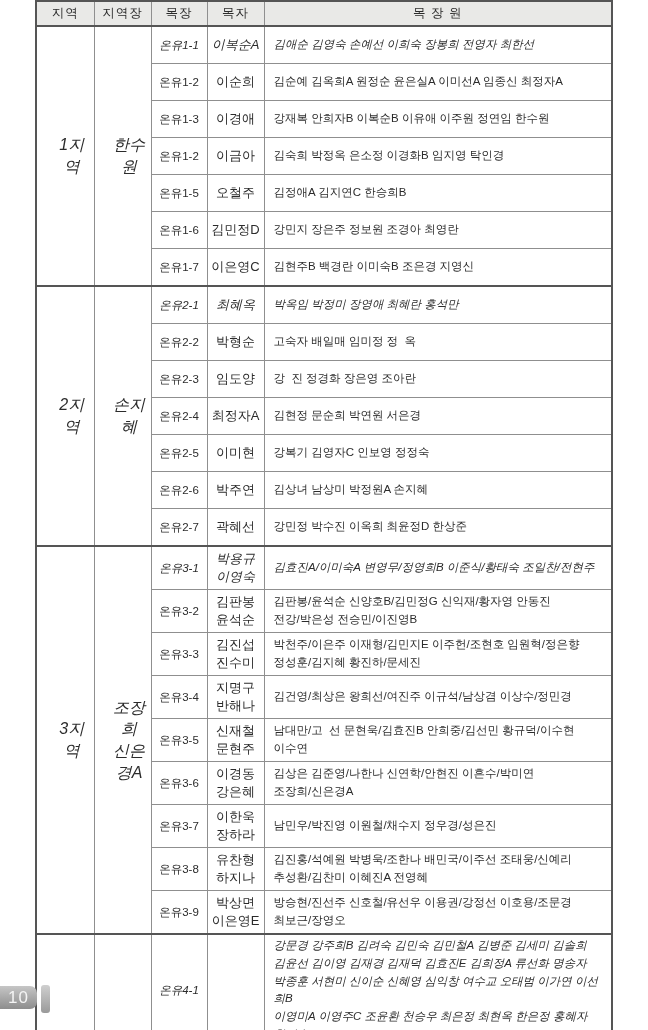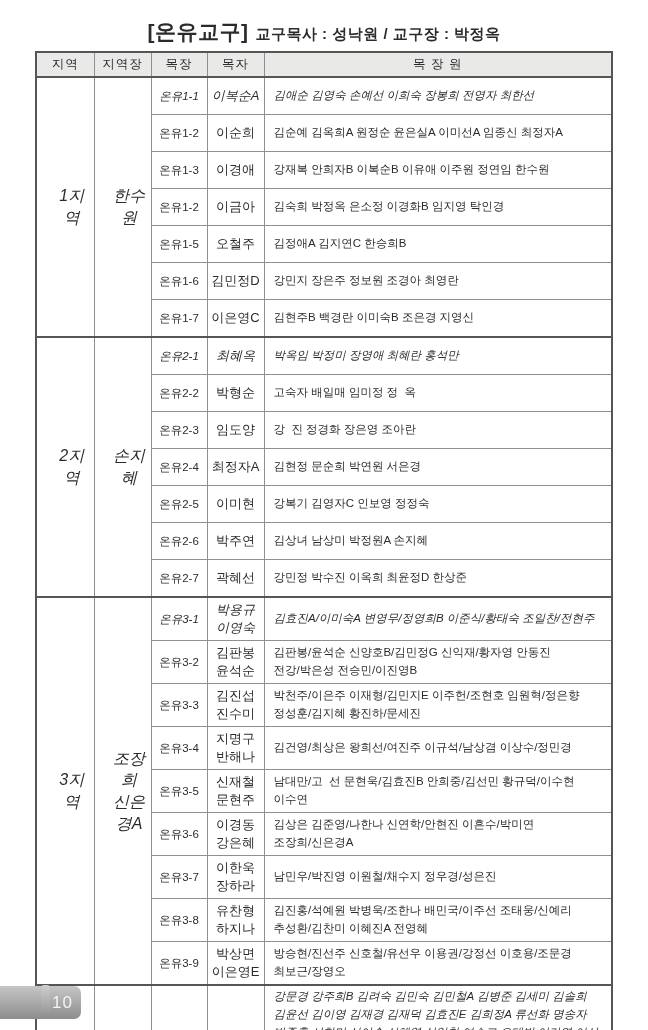--- a/index.html
+++ b/index.html
@@ -41,44 +41,40 @@
     text-align:left;
     margin-top:12px;
   }
   tr.sec1 > td, tr.sec2 > td { height:30px; }
   tr.sec3 > td { height:36px; }
   tr.sec4 > td { padding-top:2px; padding-bottom:2px; }
   tr.section-start > td { border-top:2px solid #555;font-style:italic; }
 
   .page-badge {
     position:absolute; left:0; top:986px;
-    width:37px; height:33px;
+    width:37px; height:23px;
     background:linear-gradient(to bottom,#c6c6c6,#8d8d8d);
     border-radius:0 7px 7px 0;
     color:#f4f4f4;
     font-size:17px;
     display:flex; align-items:center; justify-content:center;
     letter-spacing:1px;
-    padding-left:44px;
   }
   .page-badge-tab {
     position:absolute; left:41px; top:985px;
     width:9px; height:28px;
     background:linear-gradient(to bottom,#cfcfcf,#9a9a9a);
     border-radius:3px;
   }
 </style>
 </head>
 <body>
 
 <div class="page">
 
-  <div class="title">
-    <span class="title-bracket">[온유교구]</span><span class="title-rest">교구목사 : 성낙원 / 교구장 : 박정옥</span>
-  </div>
 
   <table class="roster">
     <colgroup>
       <col style="width:58px">
       <col style="width:57px">
       <col style="width:56px">
       <col style="width:57px">
       <col style="width:348px">
     </colgroup>
     <thead>

